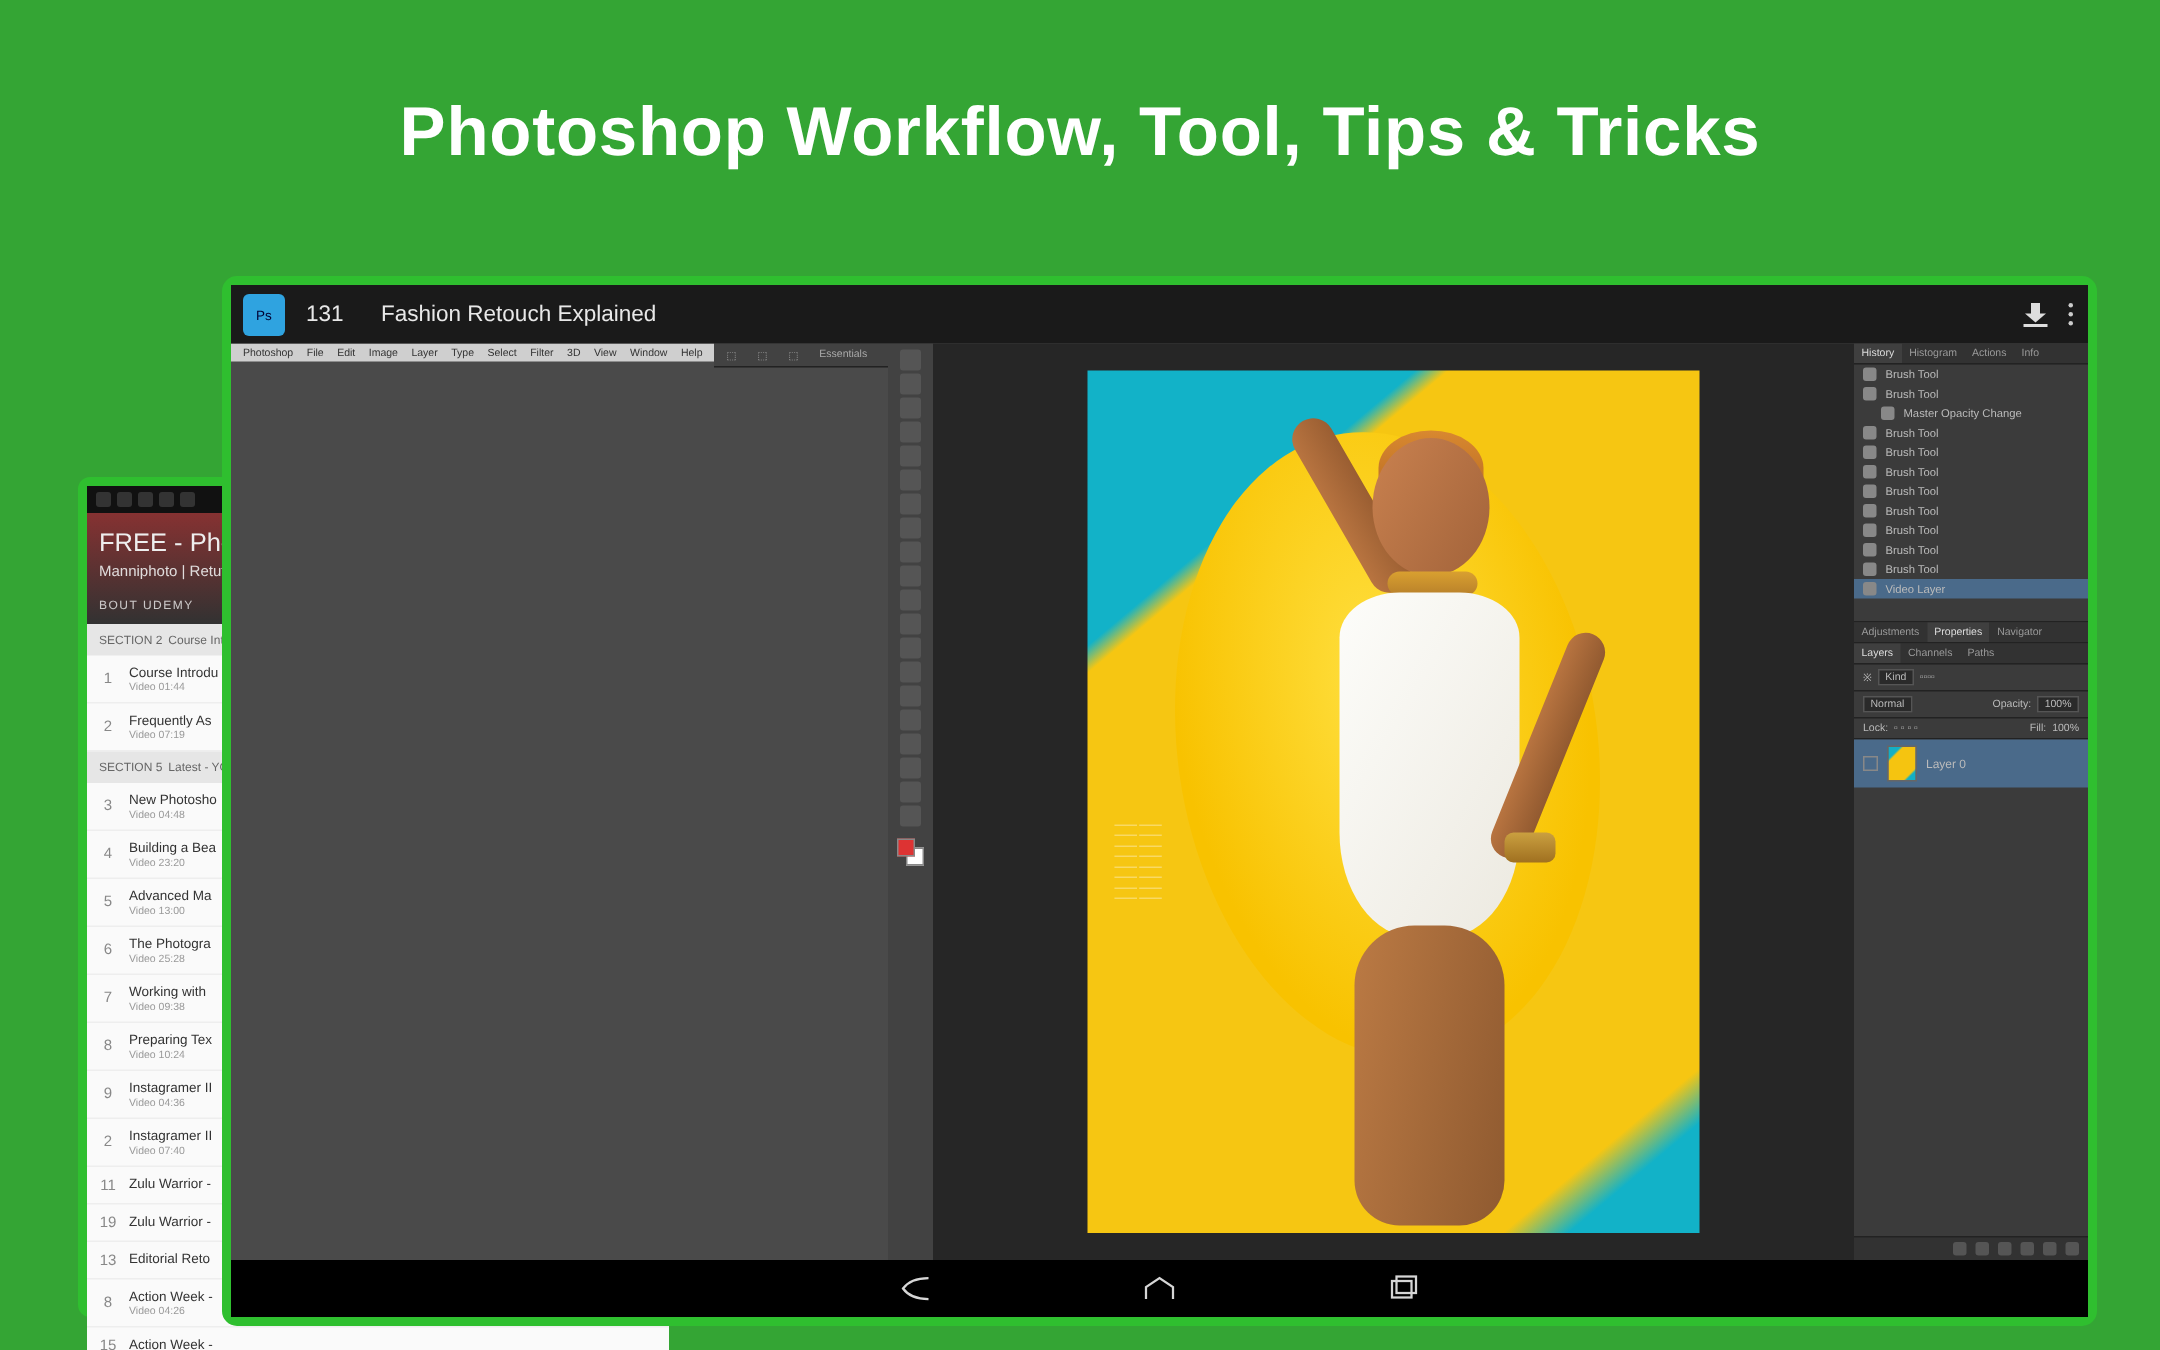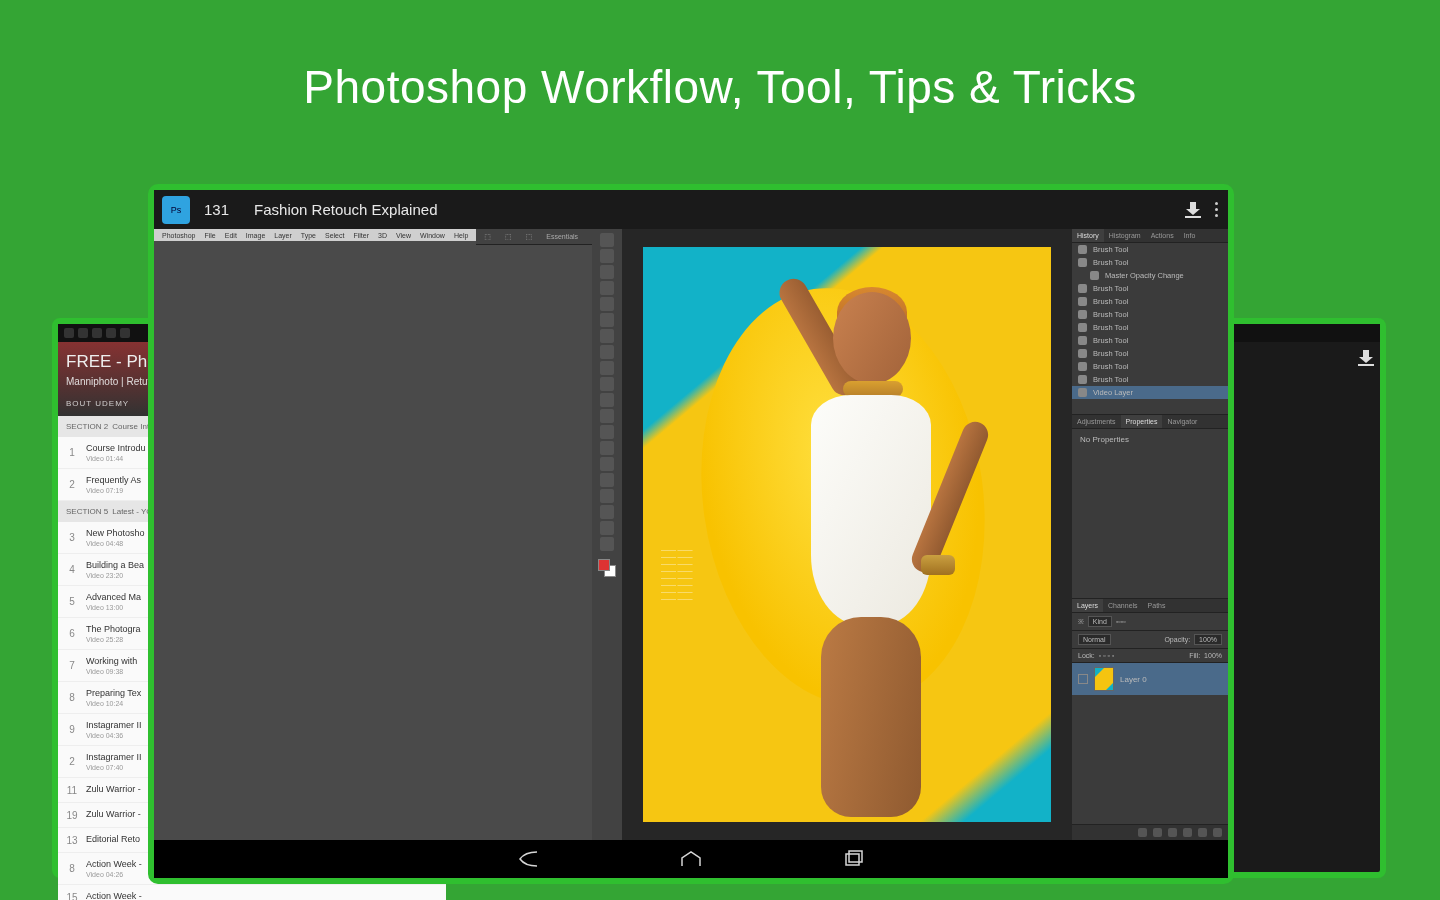--- a/index.html
+++ b/index.html
@@ -1,38 +1,38 @@
 <!DOCTYPE html>
 <html><head>
 <meta charset="utf-8">
 <style>
 *{box-sizing:border-box;margin:0;padding:0;font-family:-apple-system,Segoe UI,Helvetica,Arial,sans-serif}
 body{background:#34a534;width:1440px;height:900px;overflow:hidden;position:relative}
-.headline{color:#fff;font-size:46px;font-weight:400;text-align:center;padding-top:60px;letter-spacing:0.5px}
+.headline{color:#fff;font-size:46px;font-weight:700;text-align:center;padding-top:60px;letter-spacing:0.5px}
 
 .bg-tablet{position:absolute;background:#1a1a1a;border:6px solid #2fbf2f;border-radius:8px}
 .bg-left{left:52px;top:318px;width:400px;height:560px}
 .bg-right{right:54px;top:318px;width:400px;height:560px}
 .bg-top-bar{height:18px;background:#111;display:flex;align-items:center;gap:4px;padding:0 6px}
 .bg-top-bar span{width:10px;height:10px;background:#333;border-radius:2px}
 
 .course-left{color:#eee;font-size:11px}
 .course-header{padding:10px 8px 8px;background:linear-gradient(to bottom,rgba(180,60,60,.7),rgba(60,60,60,.7))}
 .course-title{font-size:17px;font-weight:300}
 .course-sub{font-size:10px;margin-top:4px;opacity:.9}
 .course-about{font-size:8px;margin-top:12px;opacity:.8;letter-spacing:1px}
 .course-list{background:#fafafa;color:#333}
 .section-row{background:#e6e6e6;color:#666;font-size:8px;padding:6px 8px;display:flex;gap:4px}
 .video-row{display:flex;align-items:center;border-bottom:1px solid #eee;padding:4px 0}
 .video-num{width:28px;text-align:center;color:#888;font-size:10px}
 .video-meta{flex:1;padding:2px 0}
 .video-title{font-size:9px;color:#333;white-space:nowrap;overflow:hidden}
 .video-dur{font-size:7px;color:#999;margin-top:2px}
 
-.main-tablet{position:absolute;left:148px;top:184px;width:1086px;height:700px;background:#1c1c1c;border:6px solid #2fbf2f;border-radius:10px;z-index:5;display:flex;flex-direction:column}
+.main-tablet{position:absolute;left:148px;top:184px;width:1250px;height:700px;background:#1c1c1c;border:6px solid #2fbf2f;border-radius:10px;z-index:5;display:flex;flex-direction:column}
 .app-bar{height:39px;background:#1a1a1a;display:flex;align-items:center;color:#e8e8e8;font-size:15px}
 .app-icon{width:28px;height:28px;margin:0 8px;background:#2fa3e0;border-radius:4px;display:flex;align-items:center;justify-content:center;font-size:9px;color:#003}
 .app-lesson{margin-left:6px}
 .app-title{margin-left:25px}
 .app-dl{margin-left:auto;margin-right:14px}
 .app-menu{margin-right:10px;display:flex;flex-direction:column;gap:3px}
 .app-menu span{width:3px;height:3px;background:#ccc;border-radius:50%}
 
 .ps-window{flex:1;display:flex;flex-direction:row;background:#4a4a4a;position:relative;overflow:hidden}
 .ps-menu{height:12px;background:#cfcfcf;display:flex;gap:9px;padding:0 8px;font-size:7px;color:#333;align-items:center}
@@ -387,21 +387,20 @@
               <div class="hist-ico"></div>
               <span>Video Layer</span>
             </div>
           </div>
 
         <div class="panel-tabs" id="props-tabs">
             <div class="panel-tab">Adjustments</div>
             <div class="panel-tab active">Properties</div>
             <div class="panel-tab">Navigator</div>
           </div>
-        <div class="props-body">No Properties</div>
 
         <div class="panel-tabs" id="lay-tabs">
             <div class="panel-tab active">Layers</div>
             <div class="panel-tab">Channels</div>
             <div class="panel-tab">Paths</div>
           </div>
         <div class="layers-body">
           <div class="layer-opts">
             <span>※</span>
             <span class="sel">Kind</span>

